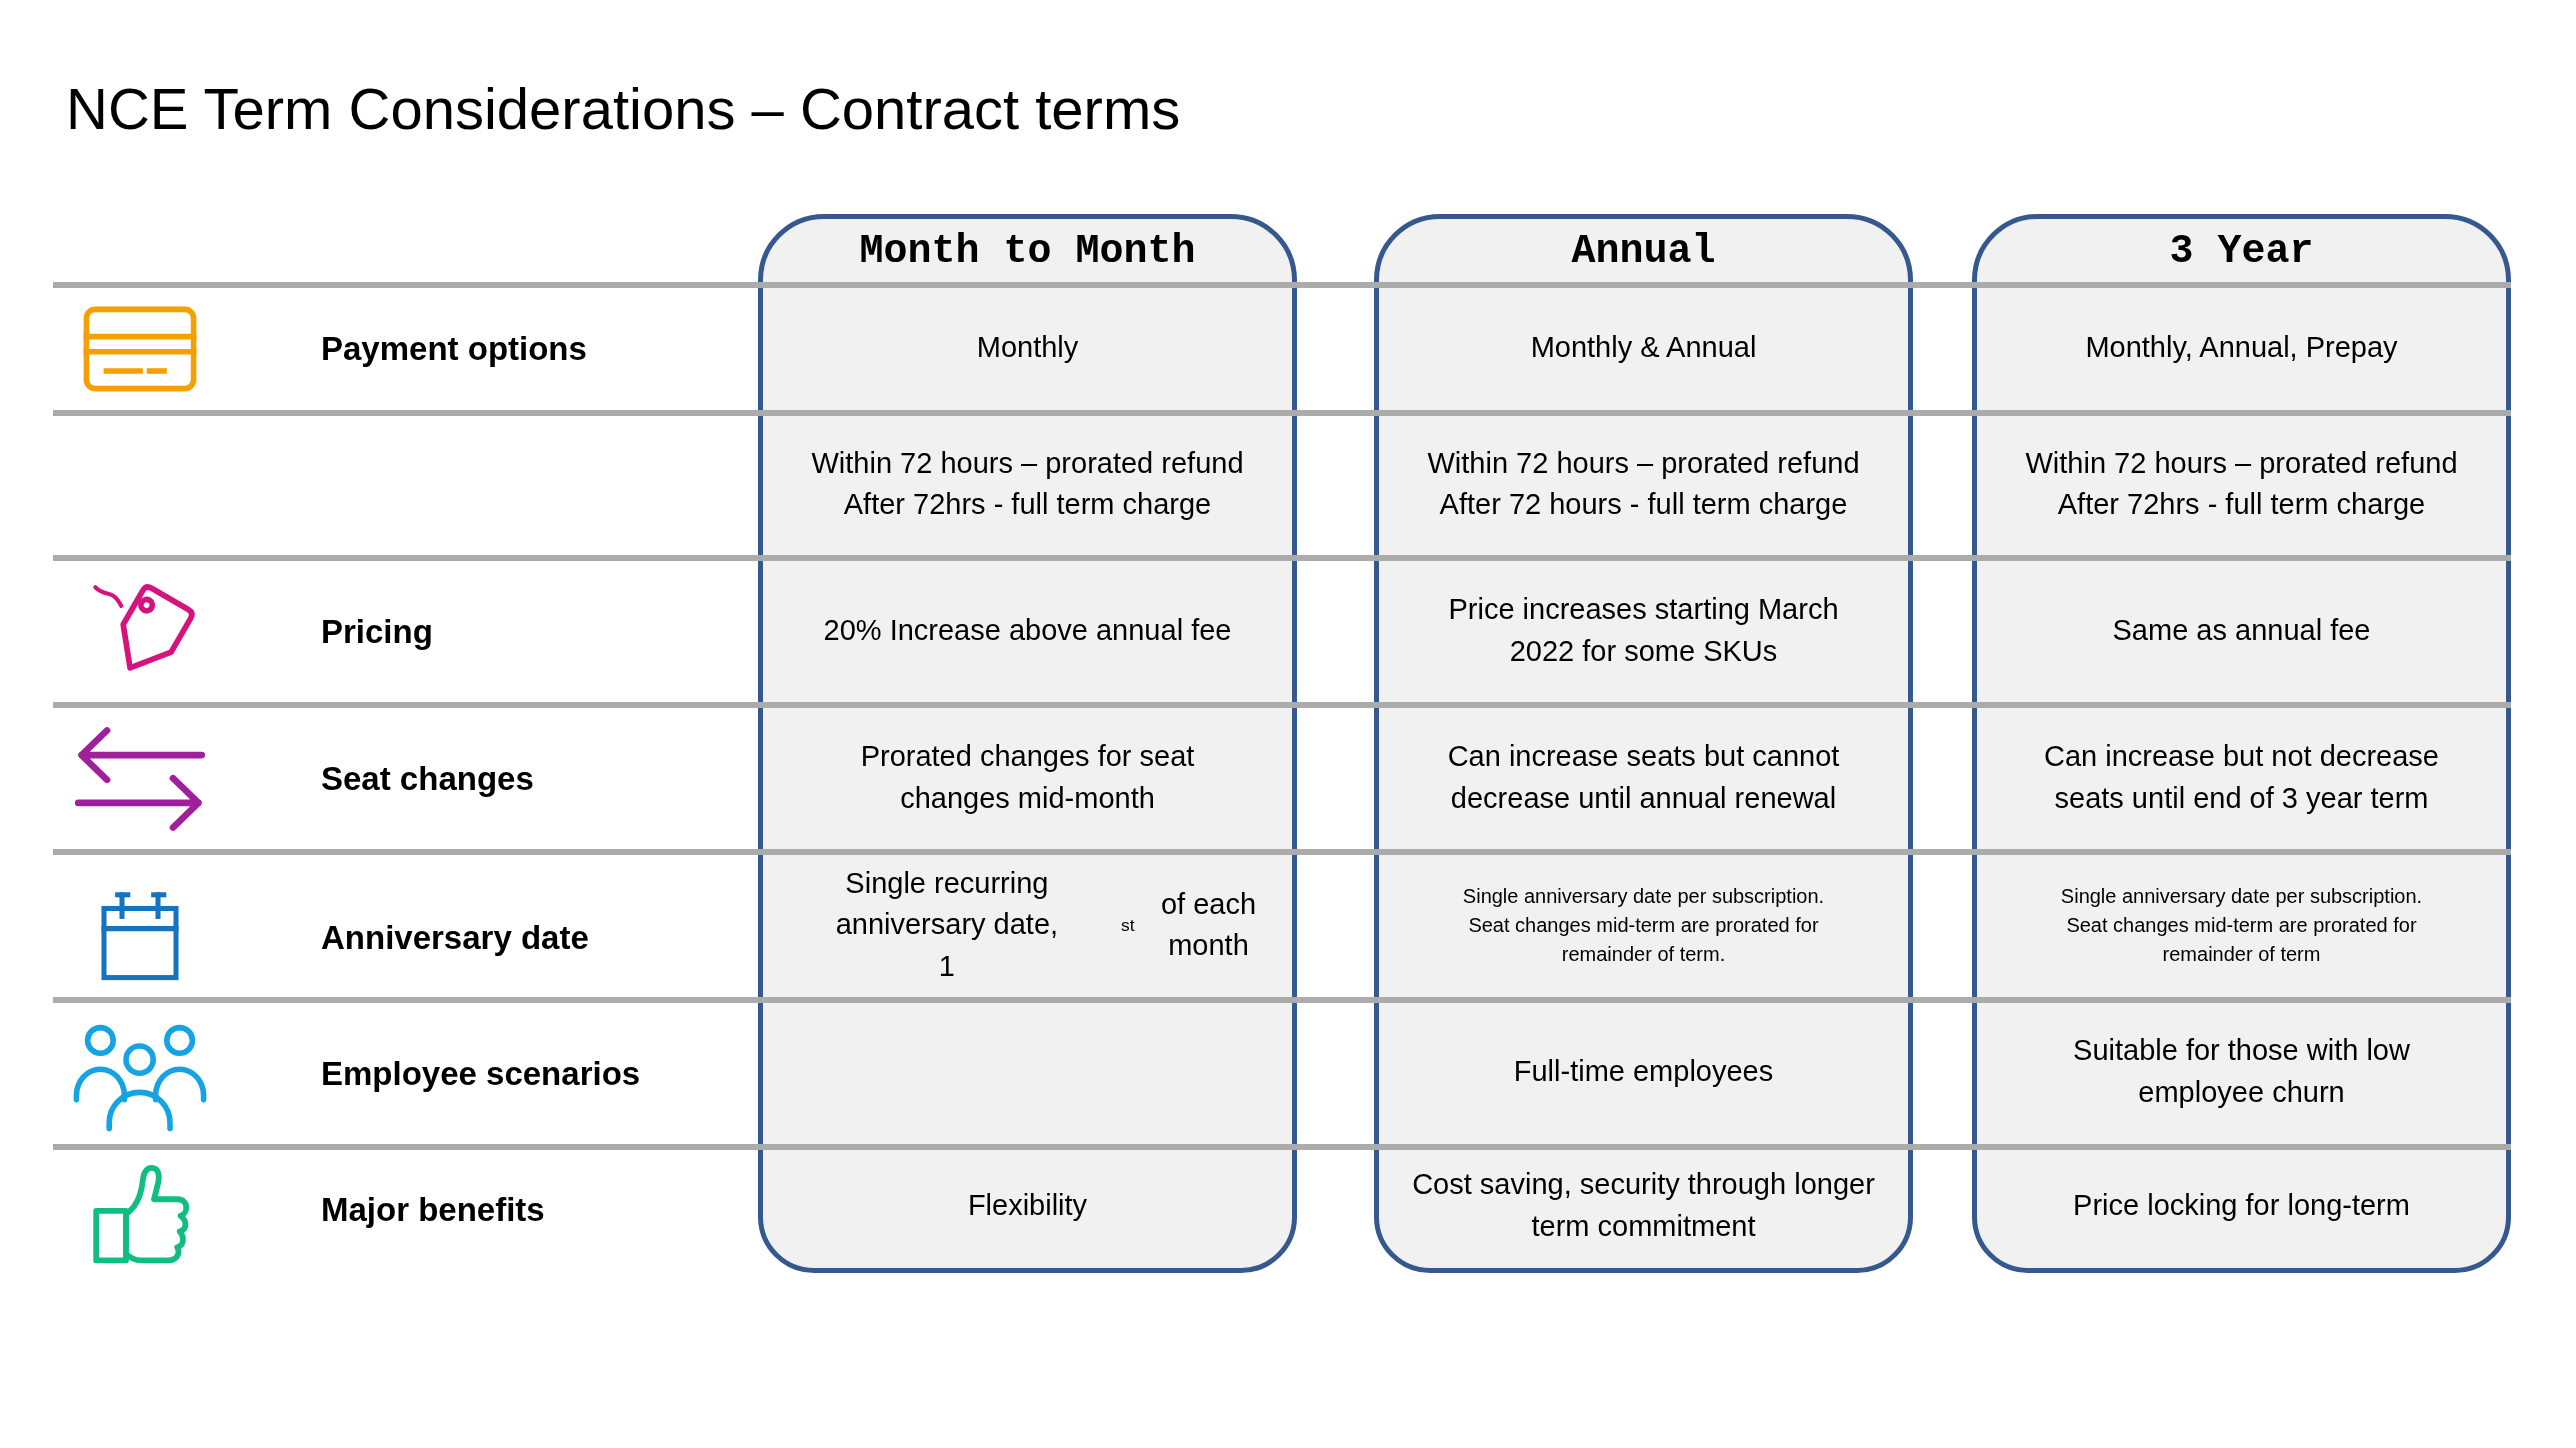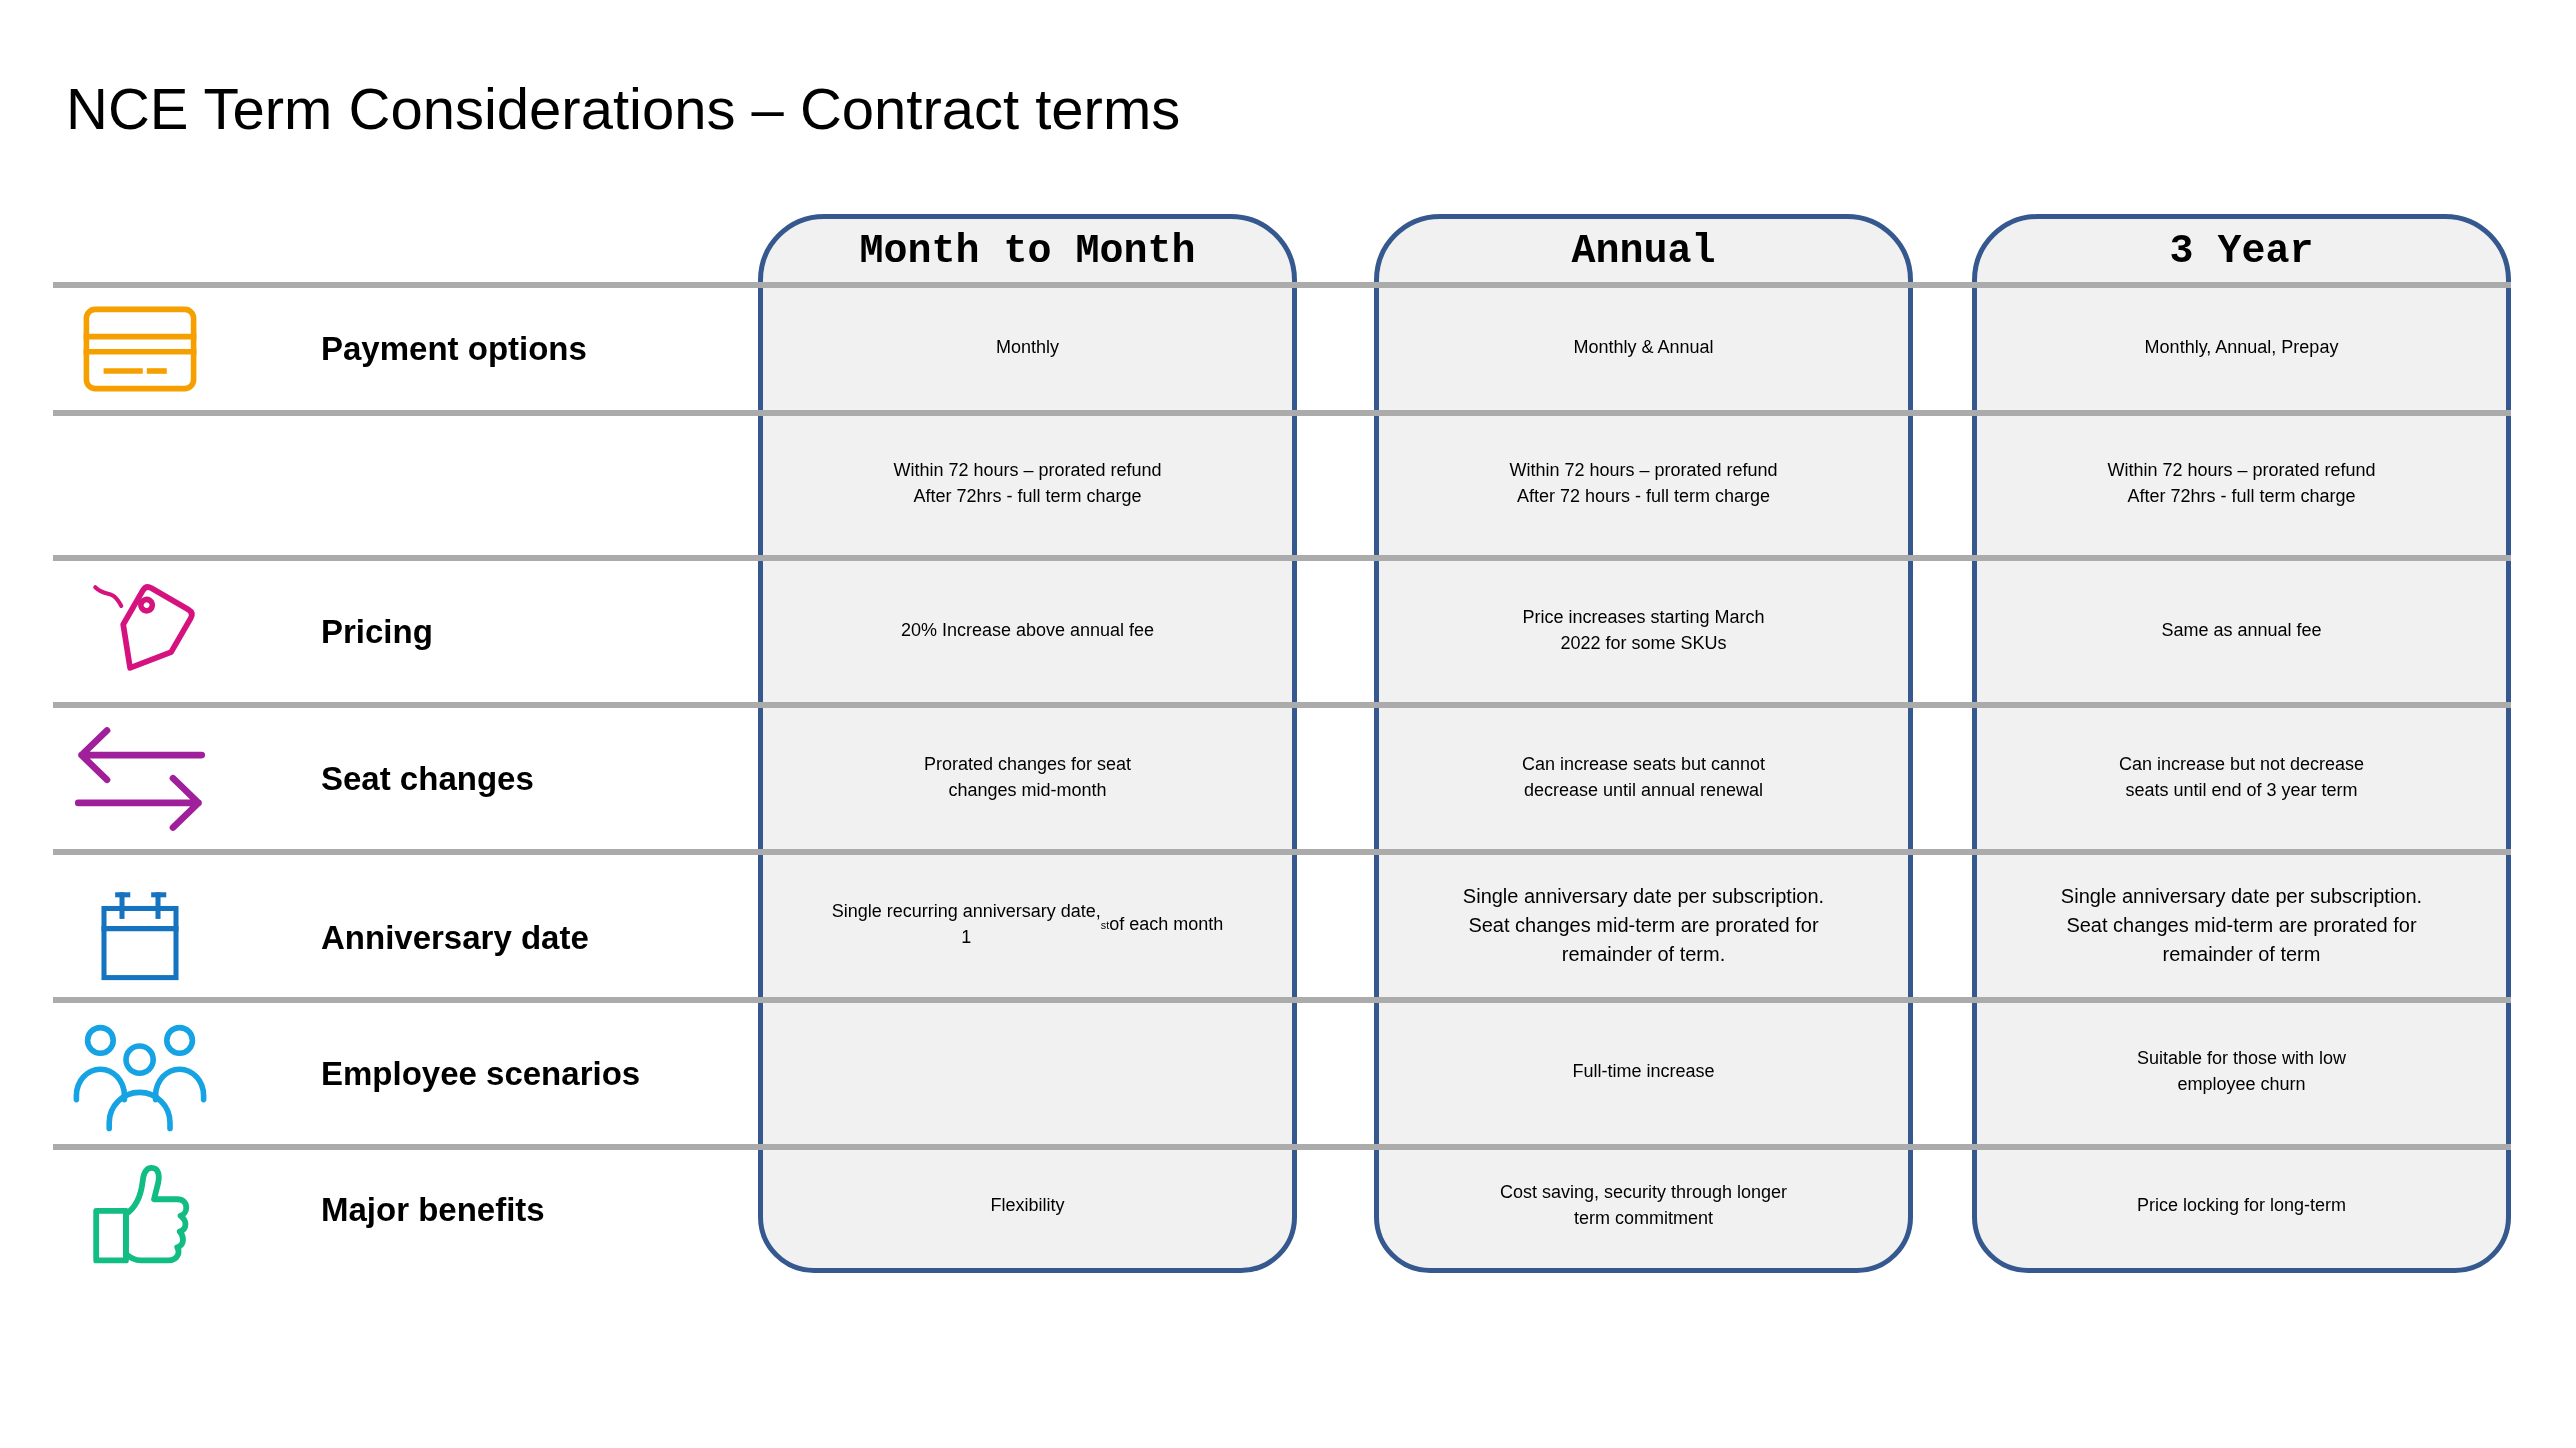--- a/index.html
+++ b/index.html
@@ -31,21 +31,21 @@
   .col{position:absolute;top:214px;width:539px;height:1059px;box-sizing:border-box;
        background:var(--cell_bg,#f1f1f1);
        border:5.8px solid var(--border_blue,#35598f);
        border-radius:66px 66px 56px 56px;z-index:1;}
   .col1{left:758px}.col2{left:1374px}.col3{left:1972px}
   .hdr{position:absolute;top:0;left:0;right:0;height:65px;
        display:flex;align-items:center;justify-content:center;
        font-size:40px;font-weight:700;font-family:Liberation Mono, monospace;}
   .cell{position:absolute;left:9.7px;right:9.7px;
         display:flex;align-items:center;justify-content:center;
-        text-align:center;font-size:18px;line-height:1.42;
+        text-align:center;font-size:29px;line-height:1.42;
         white-space:pre-line;}
   .c1{top:65px;height:127px}.c2{top:192px;height:146px}
   .c3{top:338px;height:147px}.c4{top:485px;height:147px}
   .c5{top:632px;height:148px}.c6{top:779px;height:147px}
   .c7{top:926px;height:121px}
   .small{font-size:20px;line-height:1.45;}
   sup{font-size:0.6em;vertical-align:super;line-height:0;}
 
   svg{display:block;}
 </style>
@@ -169,21 +169,21 @@
     <div class="cell c1">Monthly &amp; Annual</div>
     <div class="cell c2">Within 72 hours – prorated refund
 After 72 hours - full term charge</div>
     <div class="cell c3">Price increases starting March
 2022 for some SKUs</div>
     <div class="cell c4">Can increase seats but cannot
 decrease until annual renewal</div>
     <div class="cell c5 small">Single anniversary date per subscription.
 Seat changes mid-term are prorated for
 remainder of term.</div>
-    <div class="cell c6">Full-time increase</div>
+    <div class="cell c6">Full-time employees</div>
     <div class="cell c7">Cost saving, security through longer
 term commitment</div>
   </div>
 
   <div class="col col3">
     <div class="hdr">3 Year</div>
     <div class="cell c1">Monthly, Annual, Prepay</div>
     <div class="cell c2">Within 72 hours – prorated refund
 After 72hrs - full term charge</div>
     <div class="cell c3">Same as annual fee</div>

